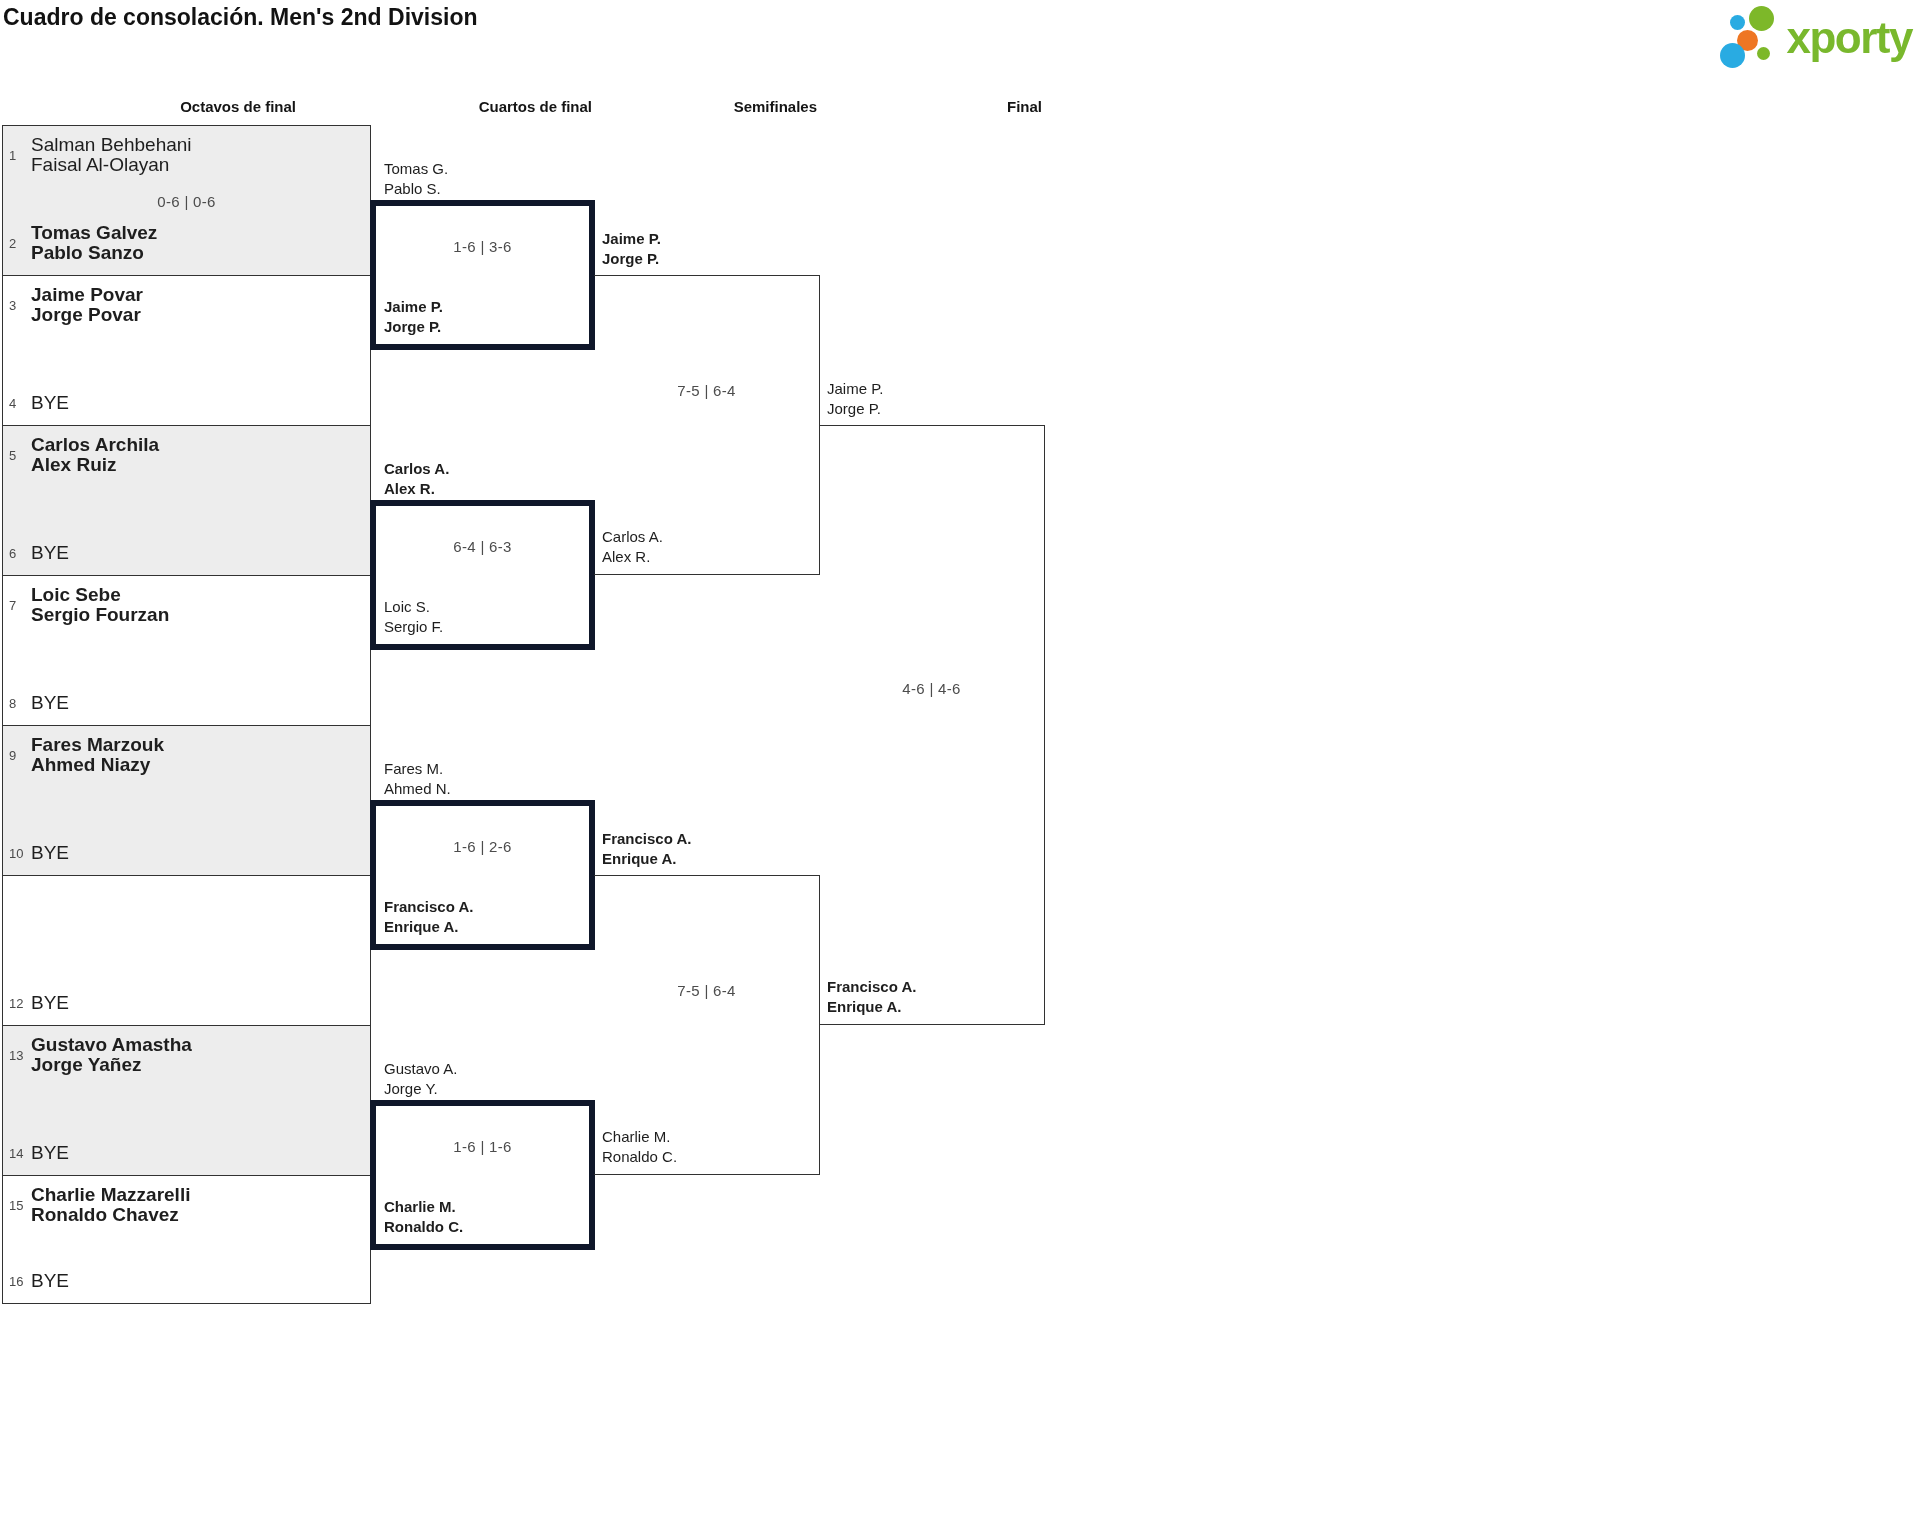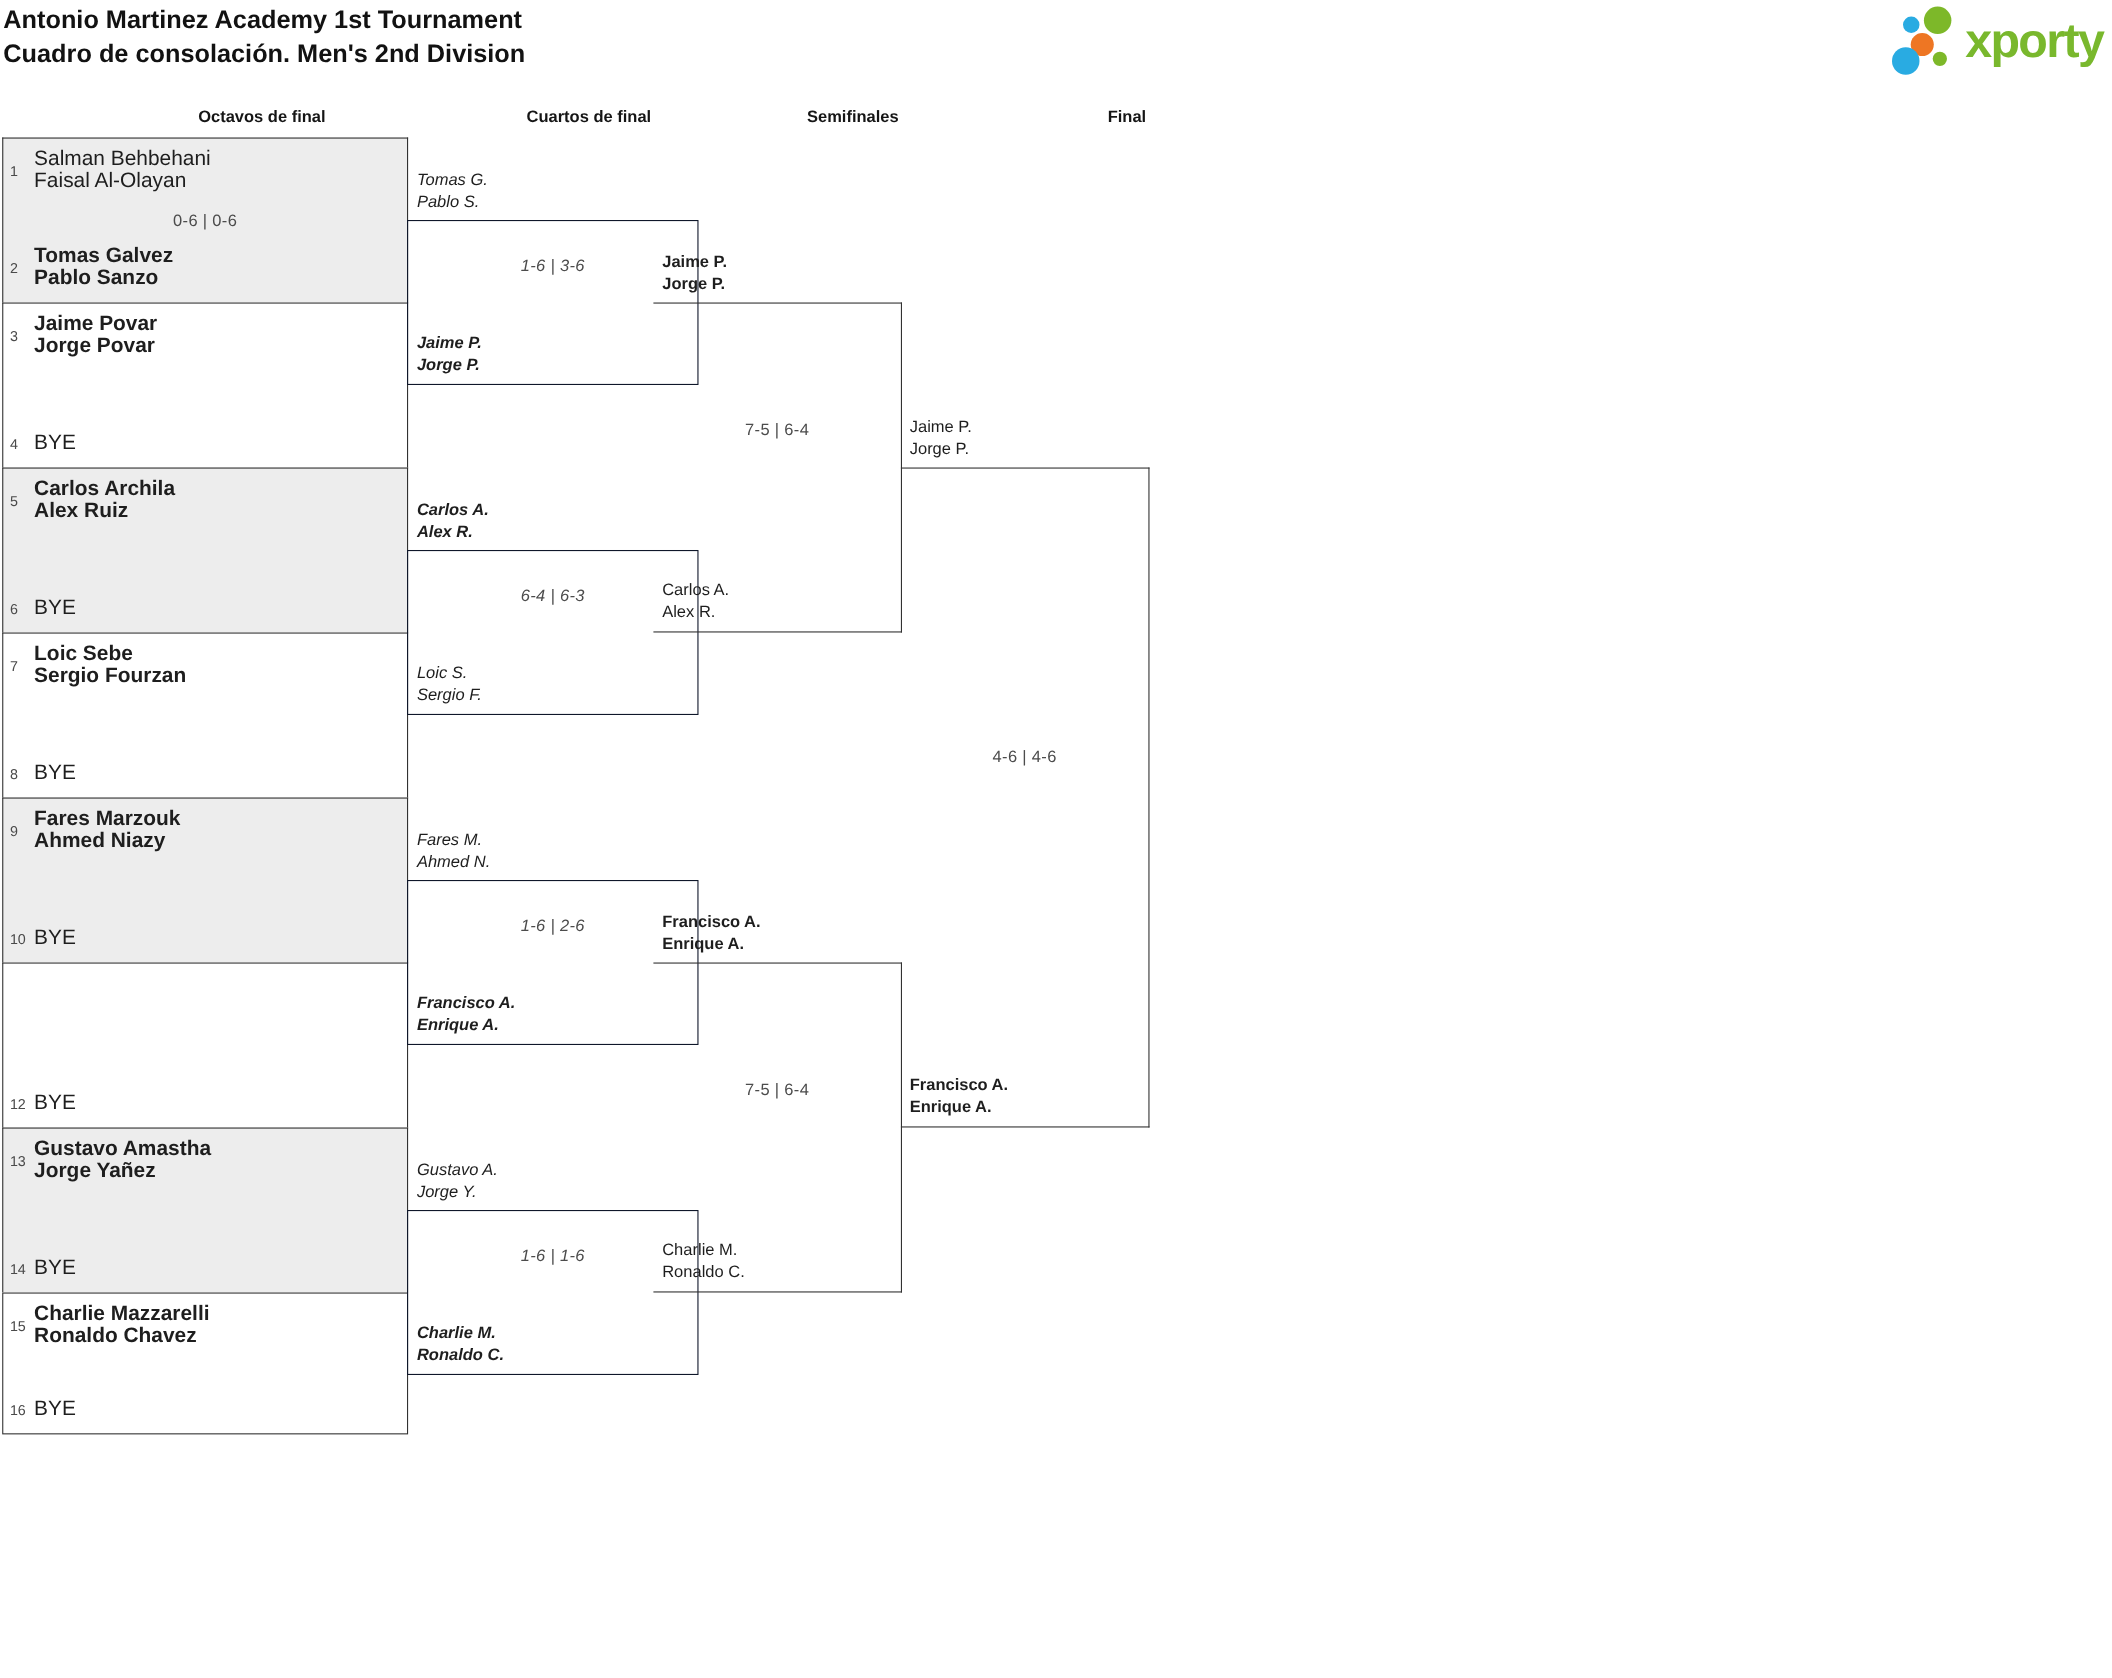--- a/index.html
+++ b/index.html
@@ -12,21 +12,21 @@
 
   
   .round-header{position:absolute;top:98px;width:220px;text-align:right;
                 font-size:15px;font-weight:700;color:#151515;}
 
   
   .box{position:absolute;box-sizing:border-box;}
   .r16{left:2px;width:369px;height:150px;border:1px solid #323232;border-bottom:none;background:#ffffff;}
   .r16.shaded{background:#ededed;}
   .r16.last{border-bottom:1px solid #323232;height:129px;}
-  .qf{left:370px;width:265px;height:150px;border:1px solid #0f172a;font-style:italic;}
+  .qf{left:370px;width:225px;height:150px;border:6px solid #0f172a;}
   .sf{left:594px;width:226px;height:300px;border:1px solid #323232;border-left:none;}
   .final{left:819px;width:226px;height:600px;border:1px solid #323232;border-left:none;}
 
   
   .slot{position:absolute;left:0;right:0;display:flex;align-items:center;}
   .slot-top{top:9px;}
   .slot-bottom{bottom:12px;}
   .seed{flex:0 0 22px;padding-left:6px;font-size:13px;color:#4a4a4a;}
   .team-lines{font-size:19px;line-height:20px;color:#1e1e1e;}
   .team-lines.winner{font-weight:700;}
@@ -55,21 +55,20 @@
   .d4{left:-1px;top:38px;width:25px;height:25px;background:#29abe2;}
   .d5{left:36px;top:42px;width:13px;height:13px;background:#7db829;}
   .logo-text{font-size:44px;font-weight:700;color:#79b82d;letter-spacing:-1.5px;line-height:66px;}
 </style>
 </head>
 <body>
 
 <div class="page">
 
   <div class="title">
-    <div>Antonio Martinez Academy 1st Tournament</div>
     <div>Cuadro de consolación. Men's 2nd Division</div>
   </div>
 
   <div class="logo">
     <div class="dots">
       <span class="dot d1"></span>
       <span class="dot d2"></span>
       <span class="dot d3"></span>
       <span class="dot d4"></span>
       <span class="dot d5"></span>

